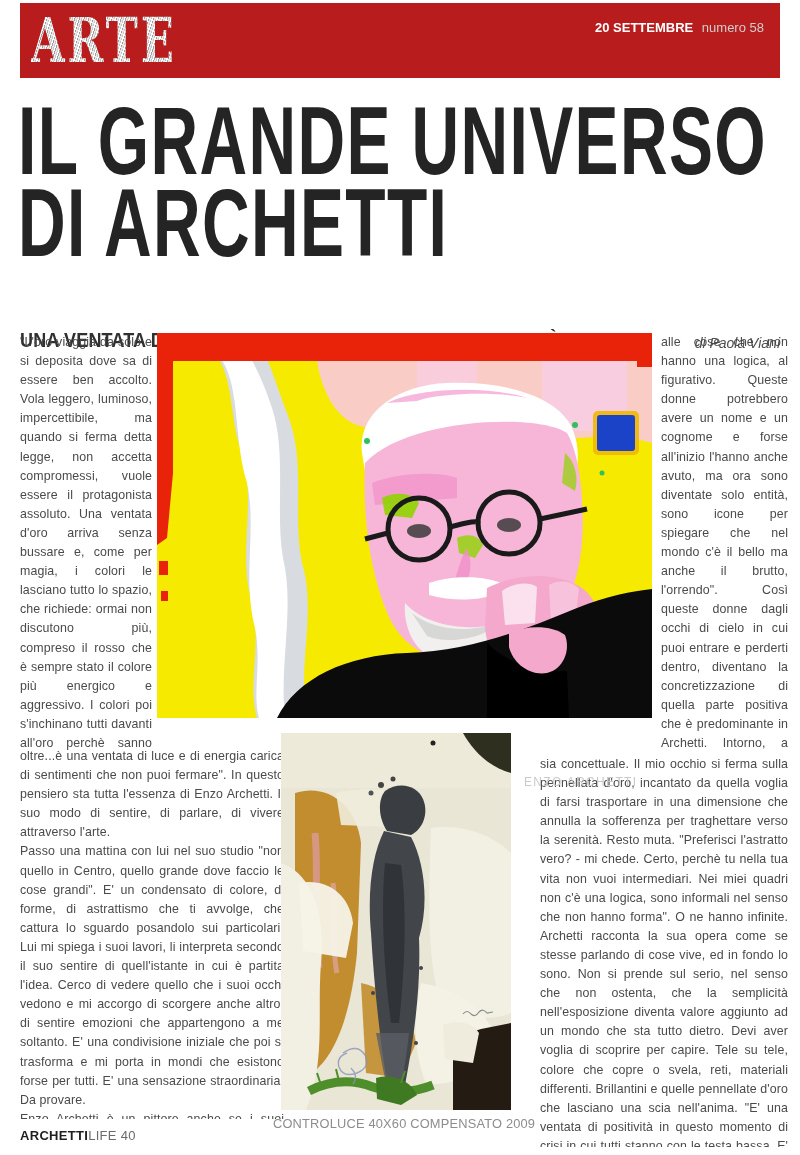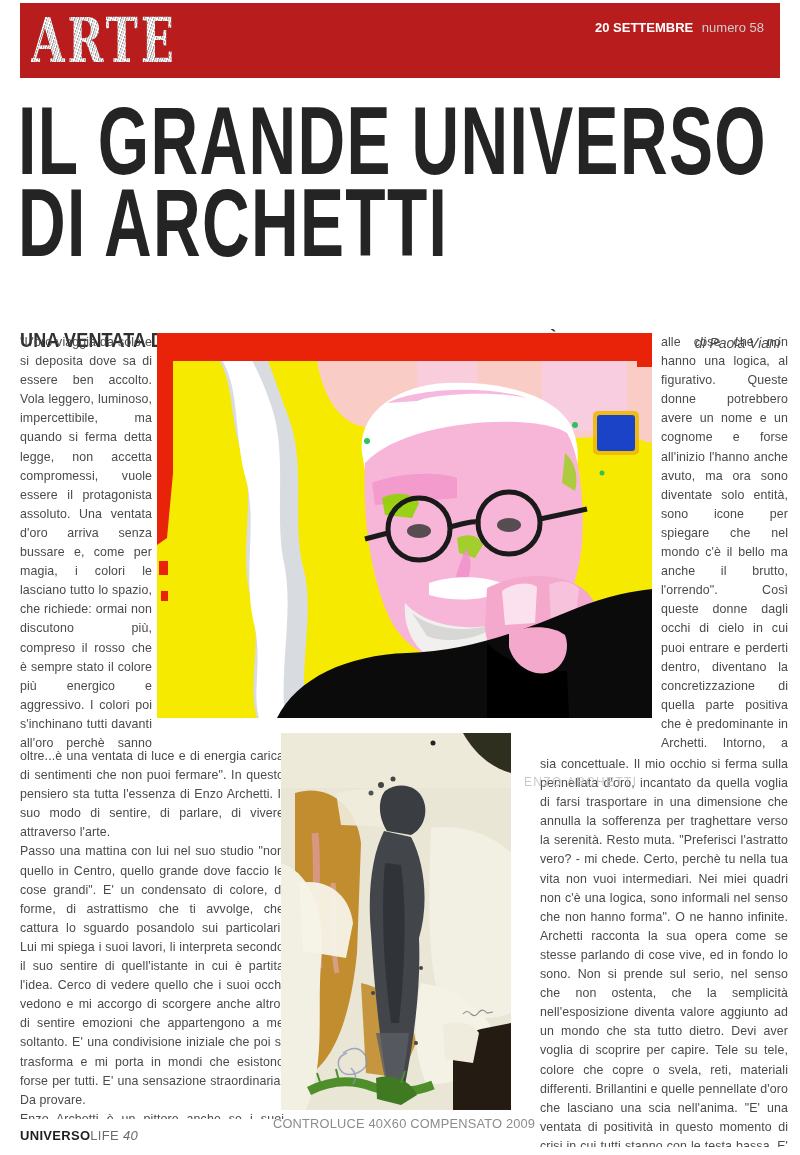--- a/index.html
+++ b/index.html
@@ -61,21 +61,21 @@
   .painting-frame { left:281px; top:733px; width:230px; height:377px; }
   .painting-caption {
     left:273px; top:1116px; width:250px; font-size:13.5px; color:#8d8d8d; letter-spacing:0.2px;
     transform:scaleX(0.95); transform-origin:0 0; white-space:nowrap;
   }
 
   
   .footer { left:20px; top:1128px; font-size:13px; letter-spacing:0.3px; }
   .footer .mag-bold  { font-weight:bold; color:#1f1f1f; }
   .footer .mag-light { font-weight:normal; color:#6b6b6b; }
-  .footer .pageno    { font-weight:normal; color:#6b6b6b; margin-left:4px;font-style:italic; }
+  .footer .pageno    { font-weight:normal; color:#6b6b6b; margin-left:4px; }
 </style>
 </head>
 <body>
 
 <div class="abs masthead-bar">
   <div class="arte-logo">ARTE</div>
   <div class="issue-line">
     <span class="date">20 SETTEMBRE</span>
     <span class="num">numero 58</span>
   </div>
@@ -214,14 +214,14 @@
     <path d="M162,292 C178,286 192,290 198,300 L192,330 L164,326 Z" fill="#efebdd"></path>
 
     <path d="M182,281 q4,-5 8,0 q4,4 8,-2 q4,-4 8,1 l6,-1" stroke="#8a8a8a" stroke-width="1.2" fill="none"></path>
 
     <path d="M62,320 q14,-10 22,2 q6,12 -8,18 q-14,5 -18,-6 q-3,-10 8,-14 M70,335 q8,8 2,16" stroke="#8a94b8" stroke-width="1.4" fill="none" opacity="0.8"></path>
   </svg>
 </div>
 <div class="abs painting-caption">CONTROLUCE 40X60 COMPENSATO 2009</div>
 
 <div class="abs footer">
-  <span class="mag-bold">UNIVERSO</span><span class="mag-light">LIFE</span><span class="pageno">40</span>
+  <span class="mag-bold">ARCHETTI</span><span class="mag-light">LIFE</span><span class="pageno">40</span>
 </div>
 
 </body></html>

